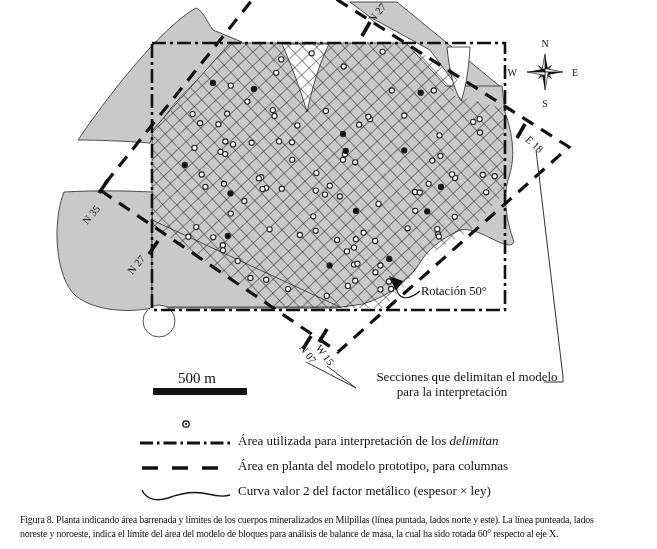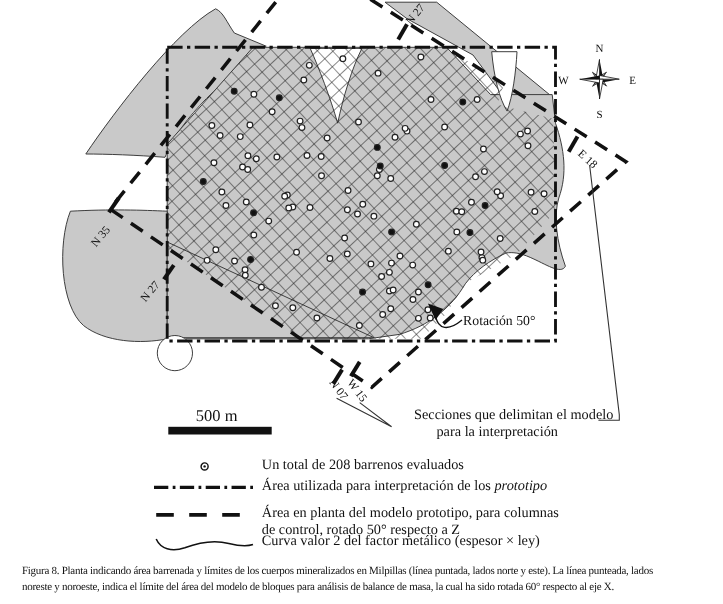--- a/index.html
+++ b/index.html
@@ -223,43 +223,41 @@
   
   <div>
 
     <div class="legend-row" style="top:415px">
       <span class="sym">
         <svg width="100" height="14" viewBox="0 0 100 14">
           <circle cx="50" cy="7" r="3.2" fill="#fff" stroke="#111" stroke-width="1.3"></circle>
           <circle cx="50" cy="7" r="1.1" fill="#111"></circle>
         </svg>
       </span>
-      <span class="txt">Un total de 208 barrenos evaluados</span>
     </div>
 
     <div class="legend-row" style="top:434px">
       <span class="sym">
         <svg width="100" height="14" viewBox="0 0 100 14">
           <line x1="4" y1="7" x2="96" y2="7" stroke="#111" stroke-width="3" stroke-dasharray="13 4 2.5 4"></line>
         </svg>
       </span>
       <span class="txt">
-        <div><span>Área utilizada para interpretación de los </span><i>prototipo</i></div>
+        <div><span>Área utilizada para interpretación de los </span><i>delimitan</i></div>
       </span>
     </div>
 
     <div class="legend-row" style="top:459px">
       <span class="sym">
         <svg width="100" height="14" viewBox="0 0 100 14">
           <line x1="6" y1="7" x2="94" y2="7" stroke="#111" stroke-width="3.5" stroke-dasharray="16 14"></line>
         </svg>
       </span>
       <span class="txt">
         <div>Área en planta del modelo prototipo, para columnas</div>
-        <div>de control, rotado 50° respecto a Z</div>
       </span>
     </div>
 
     <div class="legend-row" style="top:484px">
       <span class="sym">
         <svg width="100" height="18" viewBox="0 0 100 18">
           <path d="M6,4 C10,13 20,16 32,12 C45,7 60,5 72,8 C80,10 88,11 94,9" fill="none" stroke="#111" stroke-width="1.4"></path>
         </svg>
       </span>
       <span class="txt">Curva valor 2 del factor metálico (espesor × ley)</span>

